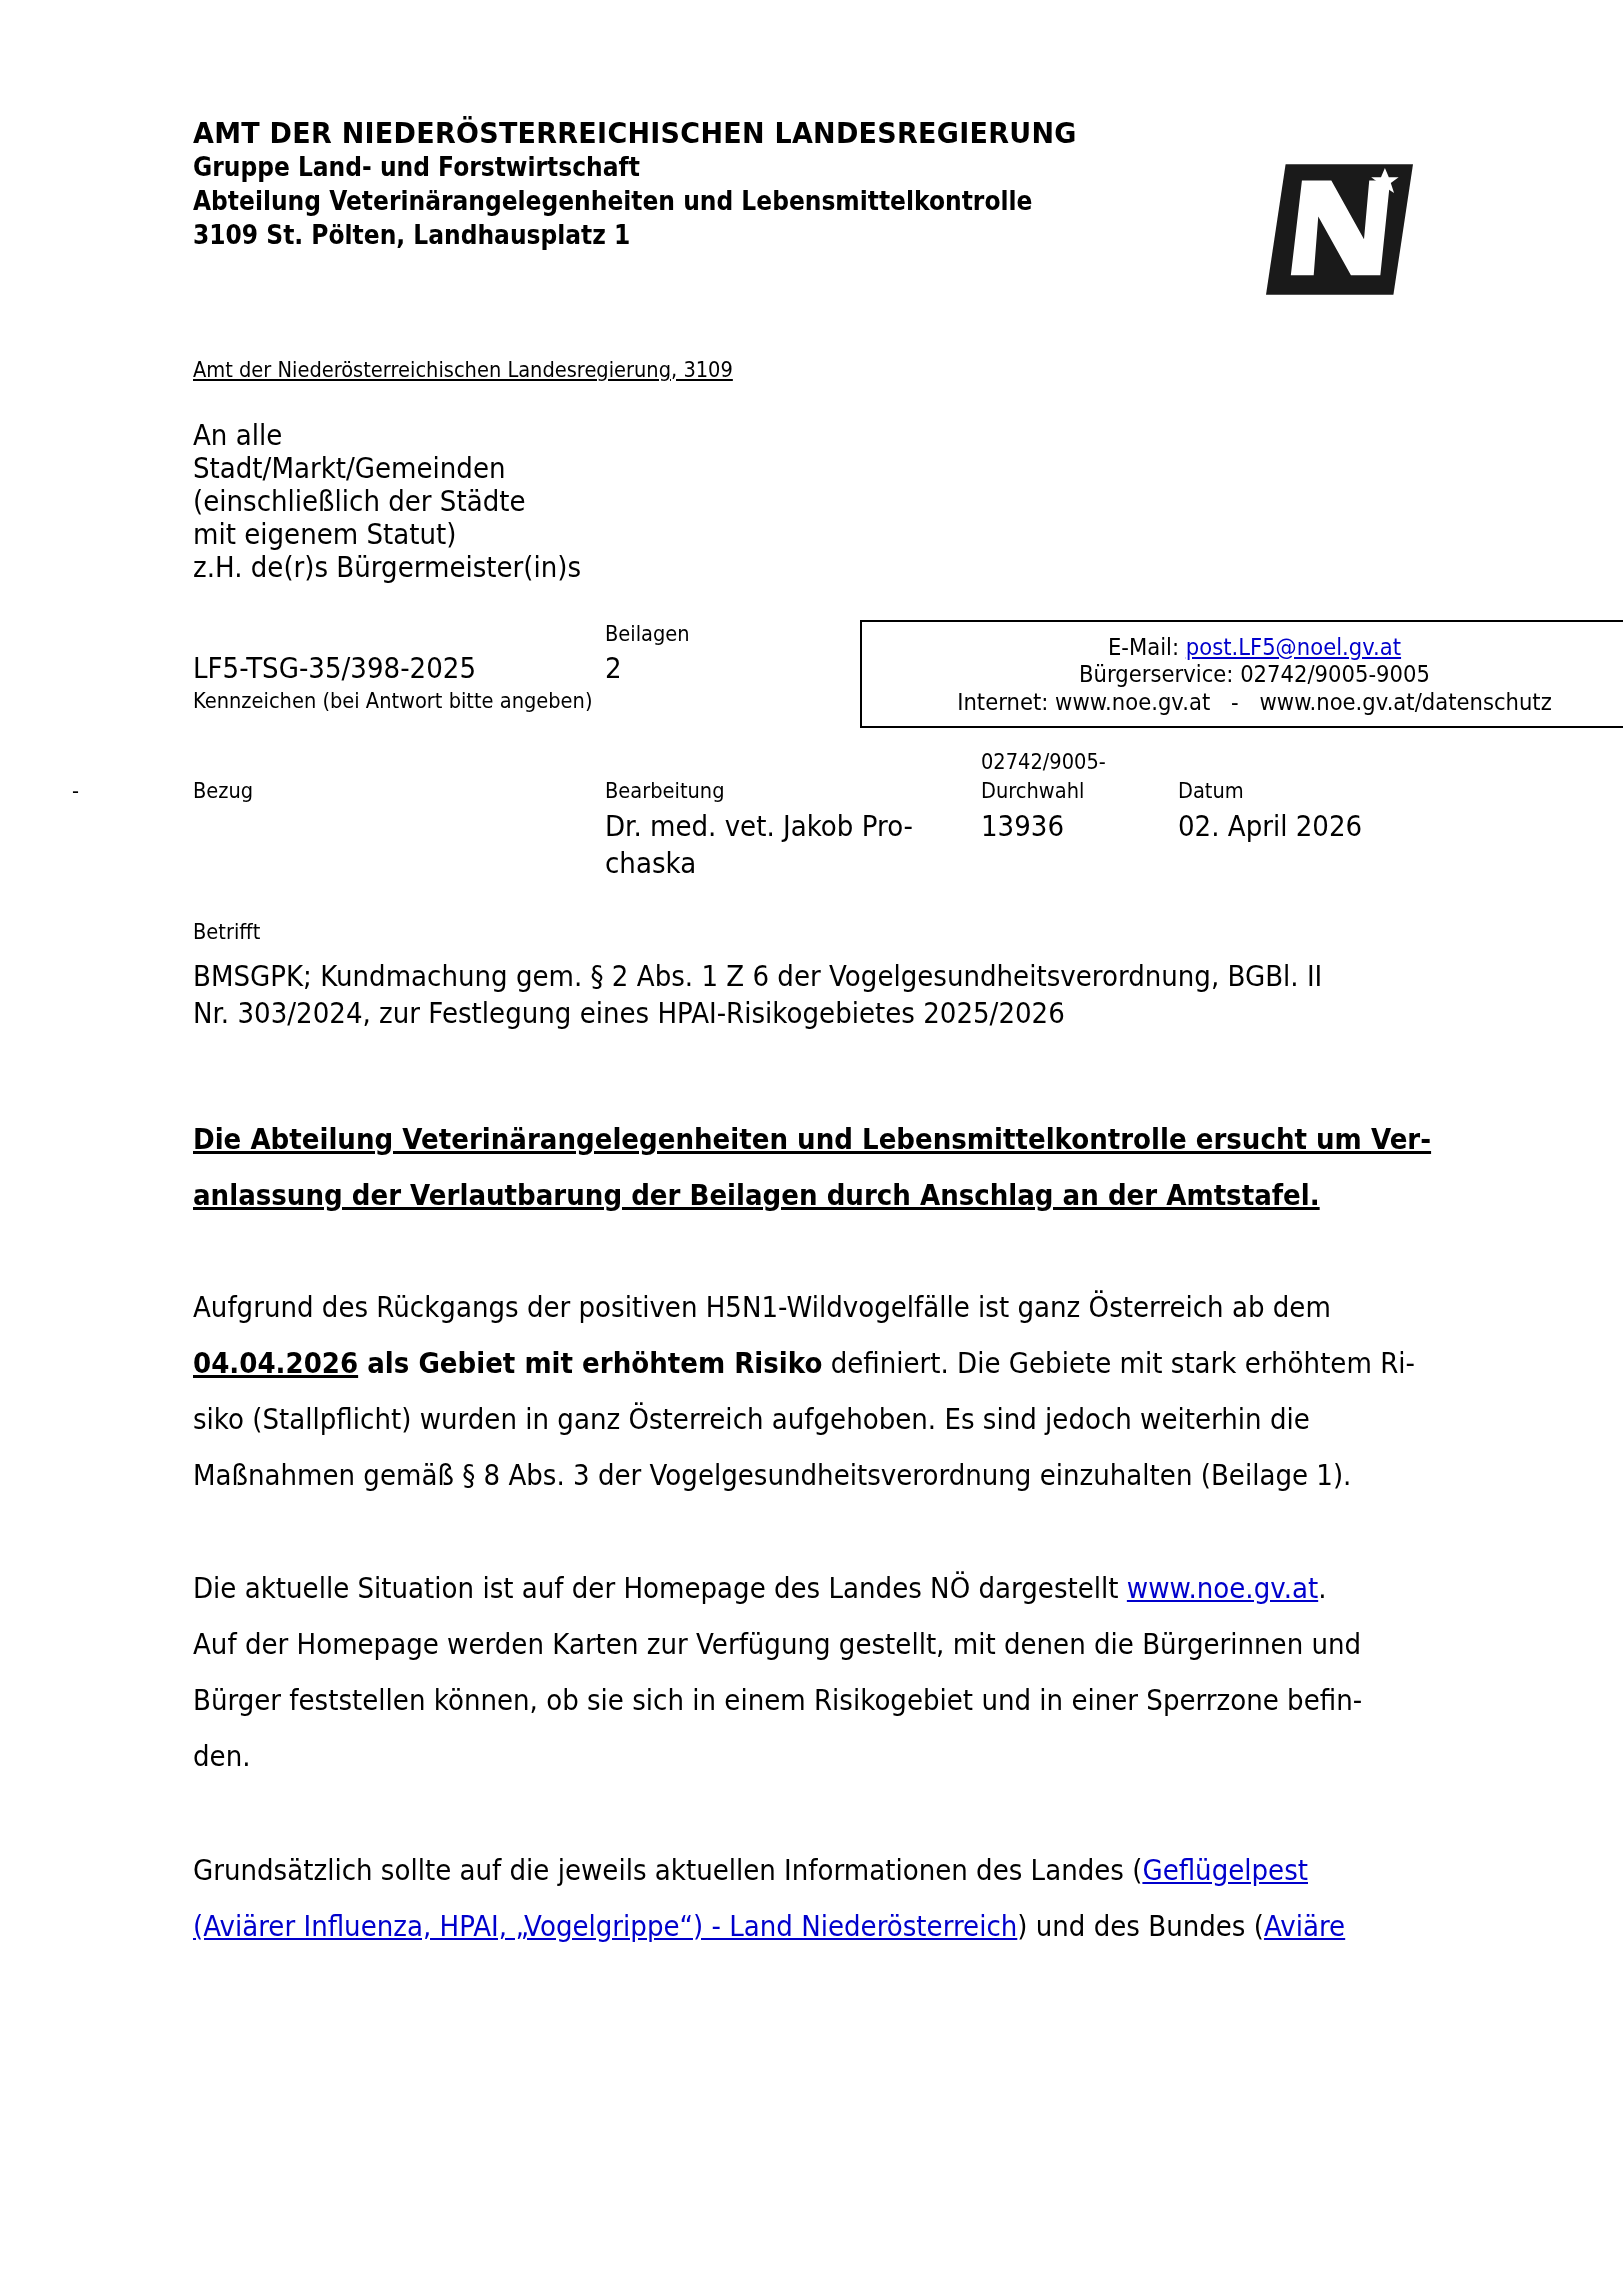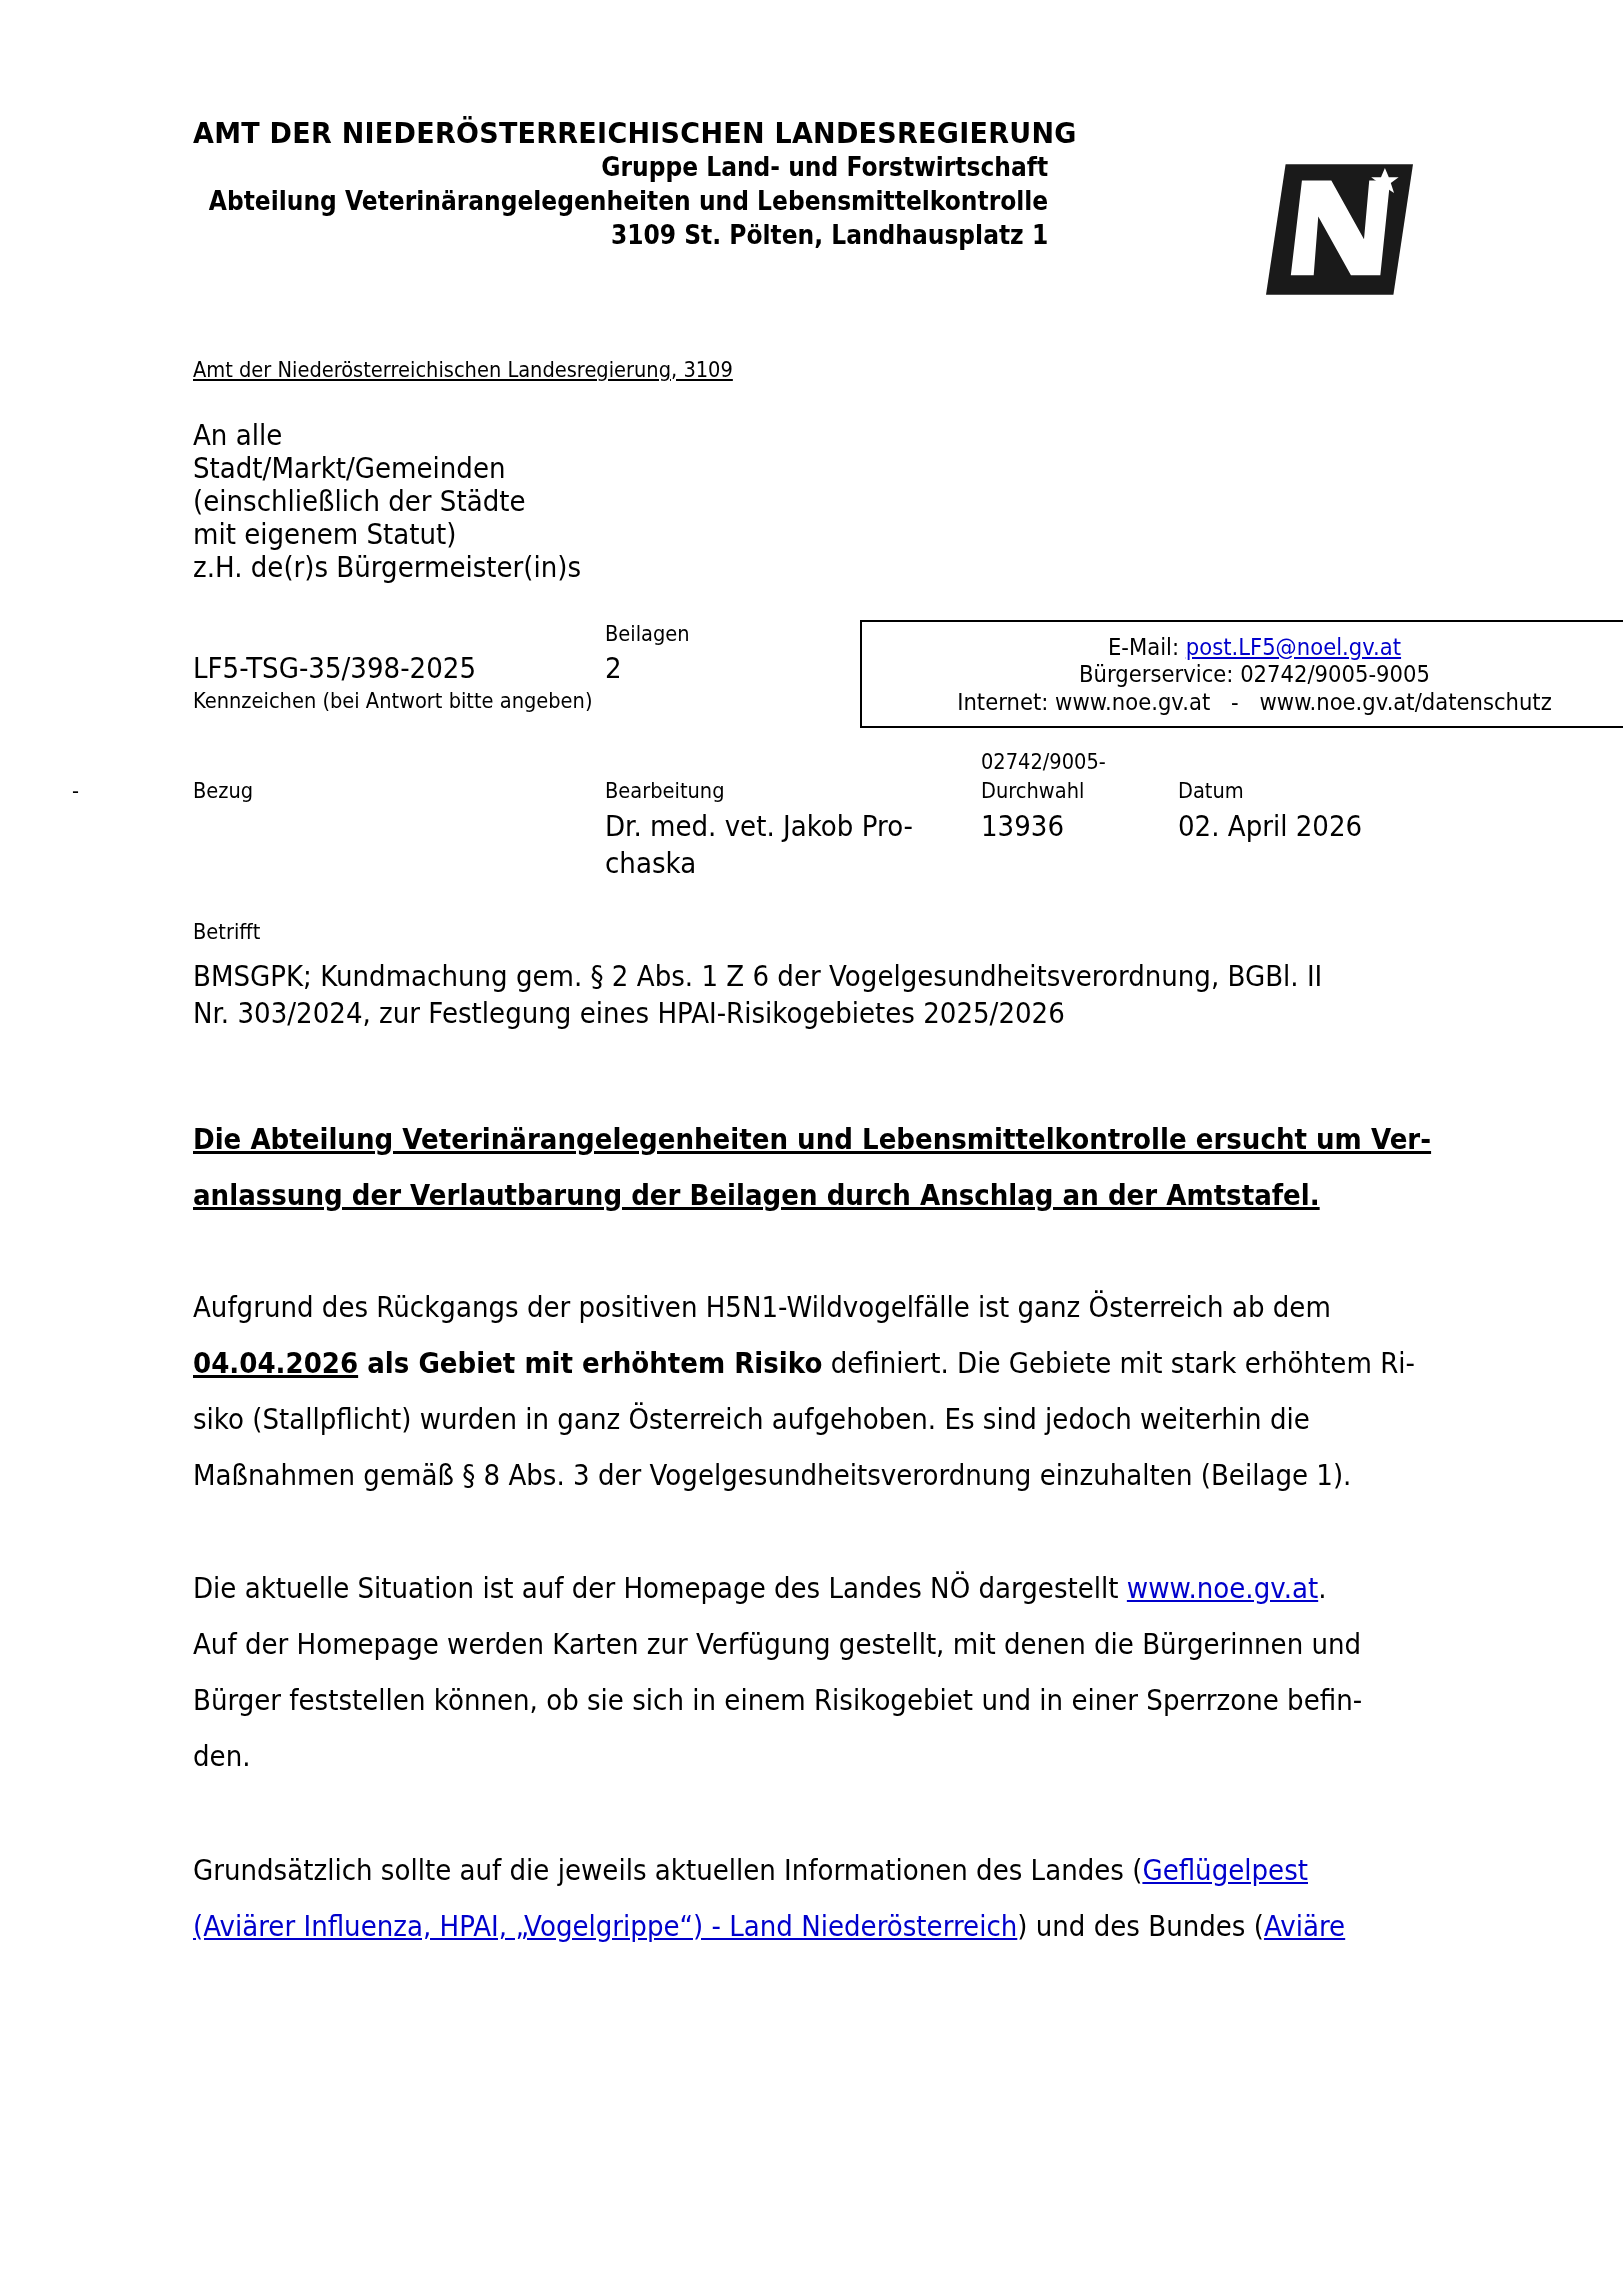--- a/index.html
+++ b/index.html
@@ -1,20 +1,20 @@
 <!DOCTYPE html>
 <html style="font-size:10.5px"><head>
 <meta charset="utf-8">
 <style>
   html, body { margin:0; padding:0; background:#ffffff; }
   body { width:1623px; height:2295px; position:relative; overflow:hidden;
          font-family:"DejaVu Sans", sans-serif; color:#000; }
   .abs { position:absolute; }
   
-  .hdr { left:193px; top:116px; line-height:34px;text-align:right; }
+  .hdr { left:193px; top:116px; line-height:34px; }
   .hdr .l0 { font-size:29px; font-weight:bold; letter-spacing:0.3px; transform:scaleX(0.93); transform-origin:left; white-space:nowrap; }
   .hdr .l { font-size:26px; font-weight:bold; transform:scaleX(0.9); transform-origin:left; white-space:nowrap; }
   .logo { left:1266px; top:164px; width:147px; height:98px; }
   .sender { left:193px; top:357px; font-size:21.6px; text-decoration:underline; transform:scaleX(0.9); transform-origin:left; white-space:nowrap; }
   .addr { left:193px; top:419px; font-size:29px; line-height:33px; transform:scaleX(0.9); transform-origin:left; white-space:nowrap; }
   .lbl { font-size:21.6px; transform:scaleX(0.9); transform-origin:left; white-space:nowrap; }
   .val { font-size:29px; transform:scaleX(0.9); transform-origin:left; white-space:nowrap; }
   .infobox { left:860px; top:620px; width:789px; height:108px; border:2.6px solid #000; box-sizing:border-box;
              text-align:center; font-size:23px; line-height:27.5px; padding-top:11.8px; }
   .infobox .row { transform:scaleX(0.92); white-space:nowrap; }

